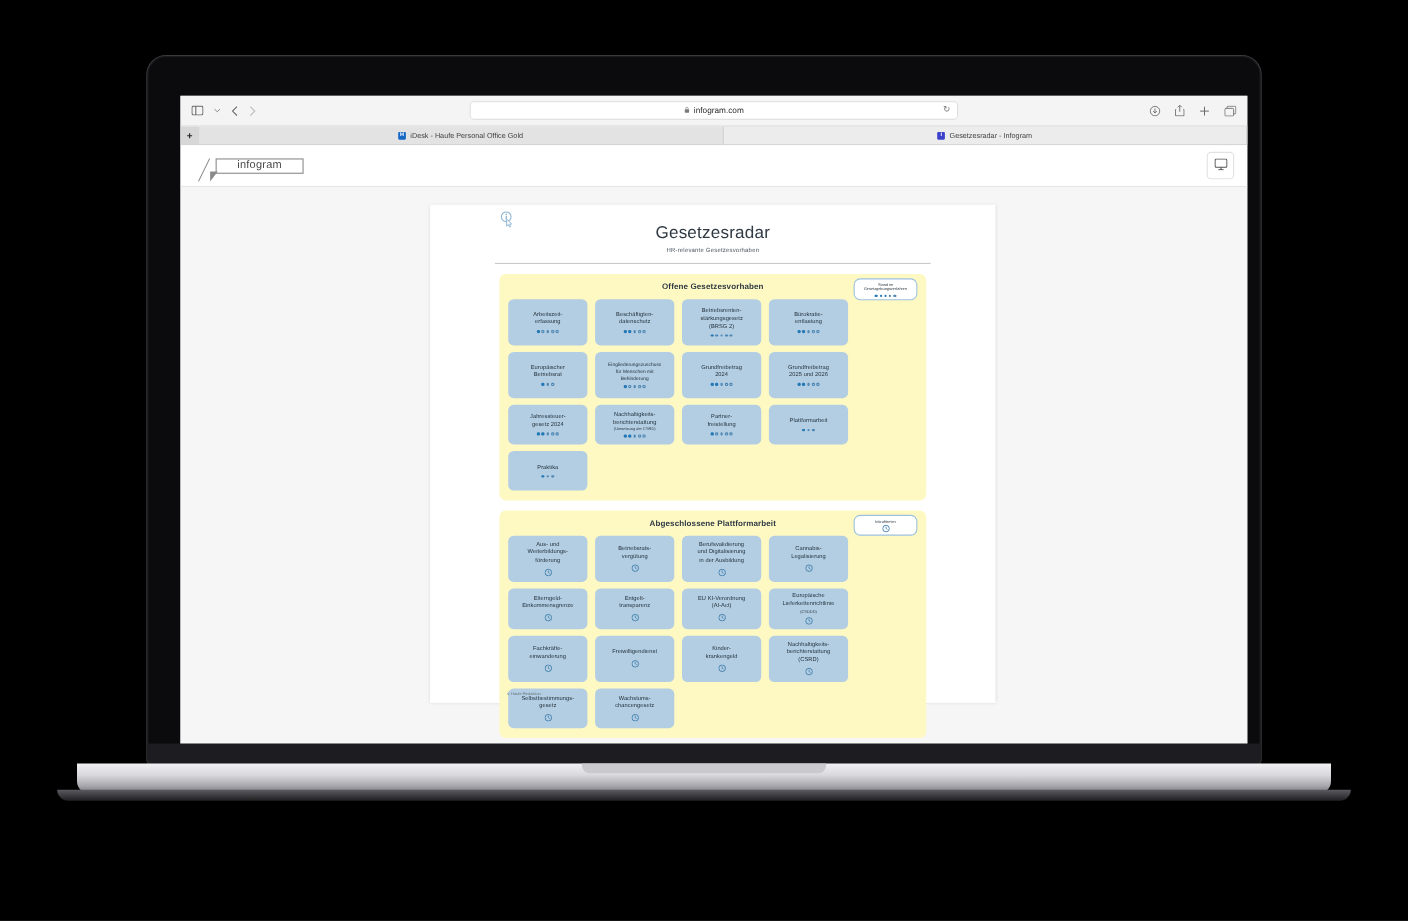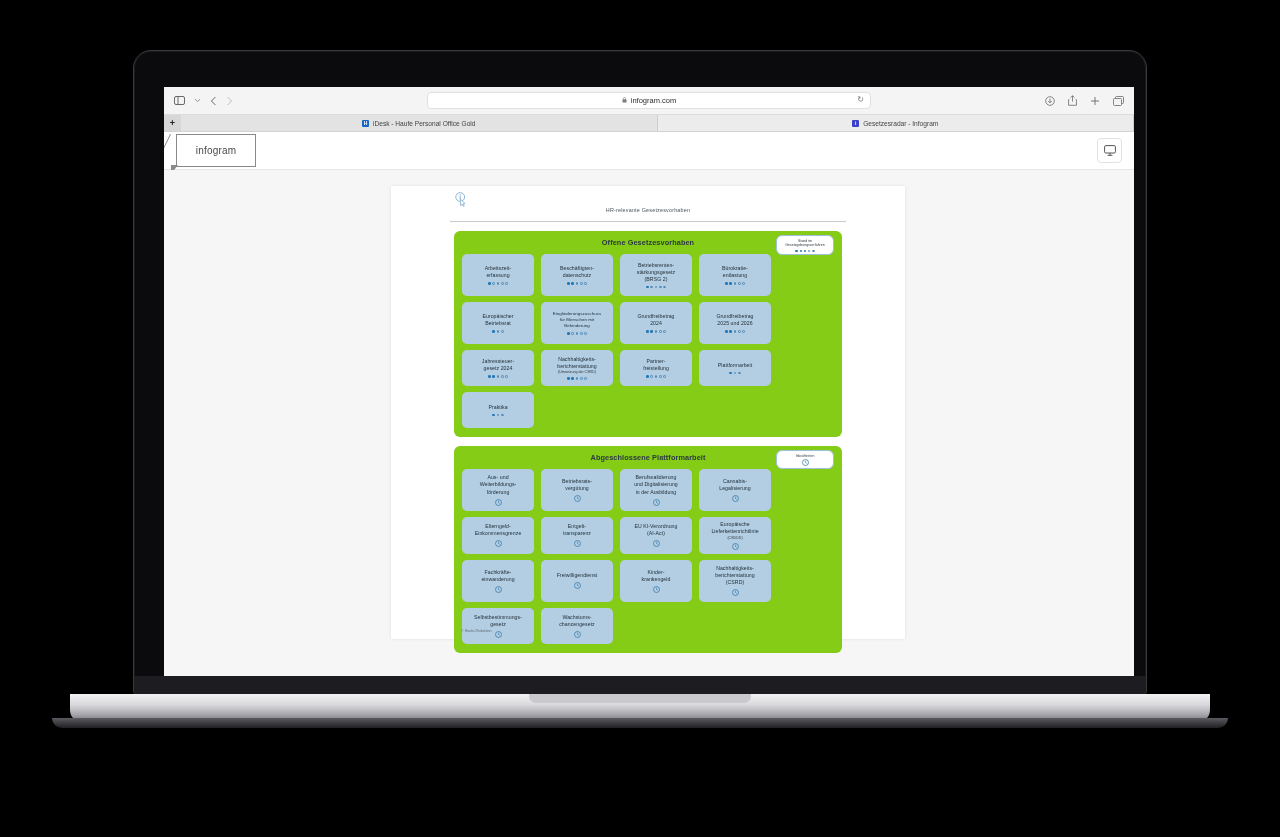--- a/index.html
+++ b/index.html
@@ -114,26 +114,26 @@
   
   #app-header {
     height: 38px; background: #fff;
     border-bottom: 1px solid #e6e6e6;
     display: flex; align-items: center;
     padding: 0 12px;
     position: relative;
   }
   #infogram-logo {
     position: relative;
-    width: 80px; height: 33px;
+    width: 80px; height: 14px;
     border: 1px solid #8a8a8a;
     display: flex; align-items: center; justify-content: center;
     font-size: 10px; color: #4a4a4a;
     letter-spacing: .2px;
-    margin-left: 0;
+    margin-left: 20px;
   }
   #infogram-logo::before {
     content: ""; position: absolute;
     left: -12px; top: -1px;
     width: 13px; height: 21px;
     border-left: 1px solid #8a8a8a;
     transform: skewX(-26deg);
   }
   #infogram-logo::after {
     content: ""; position: absolute;
@@ -175,21 +175,21 @@
   }
   #ig-subtitle { font-size: 5.4px; color: #4b5560; margin-top: 4px; letter-spacing: .2px; }
   #title-rule {
     width: 396px; height: 1px; background: #c9c9c9;
     margin: 8px auto 0;
   }
 
   .section {
     position: relative;
     width: 388px; margin: 9px auto 0;
-    background: #84cc16;
+    background: #fef9c3;
     border-radius: 6px;
     padding: 7px 8px 9px;
   }
   .section-title {
     text-align: center;
     font-size: 7.3px; font-weight: bold; color: #2d3943;
     margin-bottom: 7px; letter-spacing: .1px;
   }
   .legend-badge {
     position: absolute; right: 8px; top: 4px;
@@ -329,20 +329,21 @@
         <span id="info-hint-icon">
           <svg width="13" height="15" viewBox="0 0 13 15">
             <circle cx="5.2" cy="5" r="4.4" fill="none" stroke="#8fb6d4" stroke-width="1"></circle>
             <circle cx="5.2" cy="2.9" r="0.75" fill="#8fb6d4"></circle>
             <rect x="4.6" y="4.2" width="1.2" height="3.4" fill="#8fb6d4"></rect>
             <path d="M5.6 7.2 L5.6 13.6 L7.1 12.2 L8.3 14.5 L9.3 14 L8.1 11.8 L10.1 11.6 Z" fill="#fff" stroke="#8fb6d4" stroke-width="0.9" stroke-linejoin="round"></path>
           </svg>
         </span>
 
         <div id="title-block">
+          <div id="ig-title">Gesetzesradar</div>
           <div id="ig-subtitle">HR-relevante Gesetzesvorhaben</div>
           <div id="title-rule"></div>
         </div>
 
         <div id="sections-host">
             <div class="section">
               <div class="section-title">Offene Gesetzesvorhaben</div>
               <div class="legend-badge">
                 <div class="legend-label">Stand im<br>Gesetzgebungsverfahren</div>
                 <div class="legend-dots">

